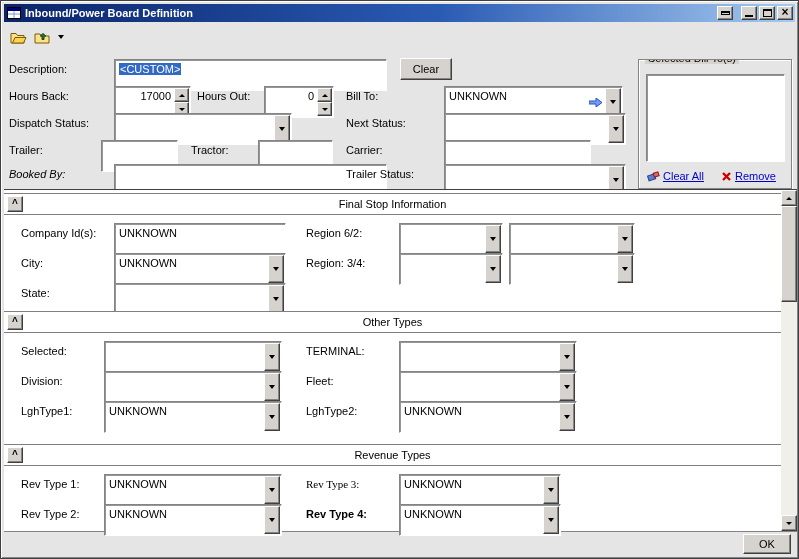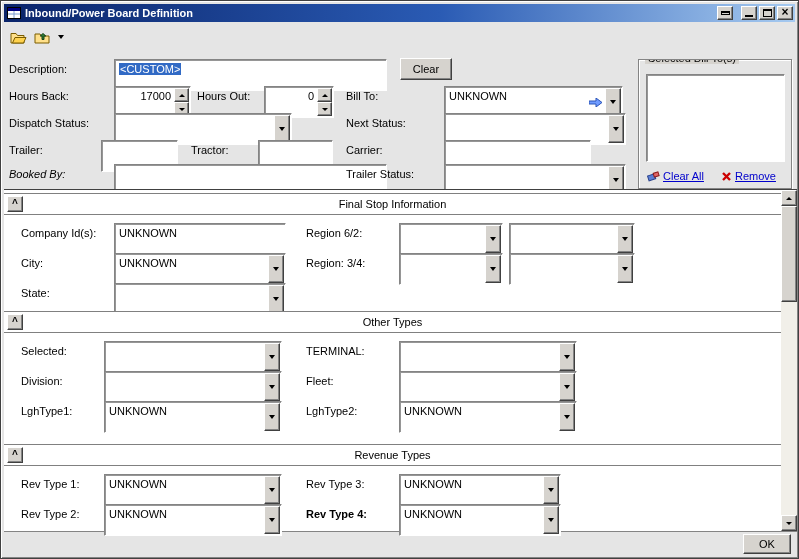--- a/index.html
+++ b/index.html
@@ -368,21 +368,21 @@
       <span>Revenue Types</span>
     </div>
 
     <span class="lbl" style="left:17px; top:288px;">Rev Type 1:</span>
     <div class="sunken combo" style="left:100px; top:284px; width:178px;">
       <span class="fval">UNKNOWN</span>
       <span class="dbtn raised">
           <span class="tri-down"></span>
         </span>
     </div>
-    <span class="lbl" style="left:302px; top:288px;">Rev Type 3:</span>
+    <span class="lbl" style="left:302px; top:288px;font-family:Liberation Serif, serif;">Rev Type 3:</span>
     <div class="sunken combo" style="left:395px; top:284px; width:162px;">
       <span class="fval">UNKNOWN</span>
       <span class="dbtn raised">
           <span class="tri-down"></span>
         </span>
     </div>
 
     <span class="lbl" style="left:17px; top:318px;">Rev Type 2:</span>
     <div class="sunken combo" style="left:100px; top:314px; width:178px;">
       <span class="fval">UNKNOWN</span>

